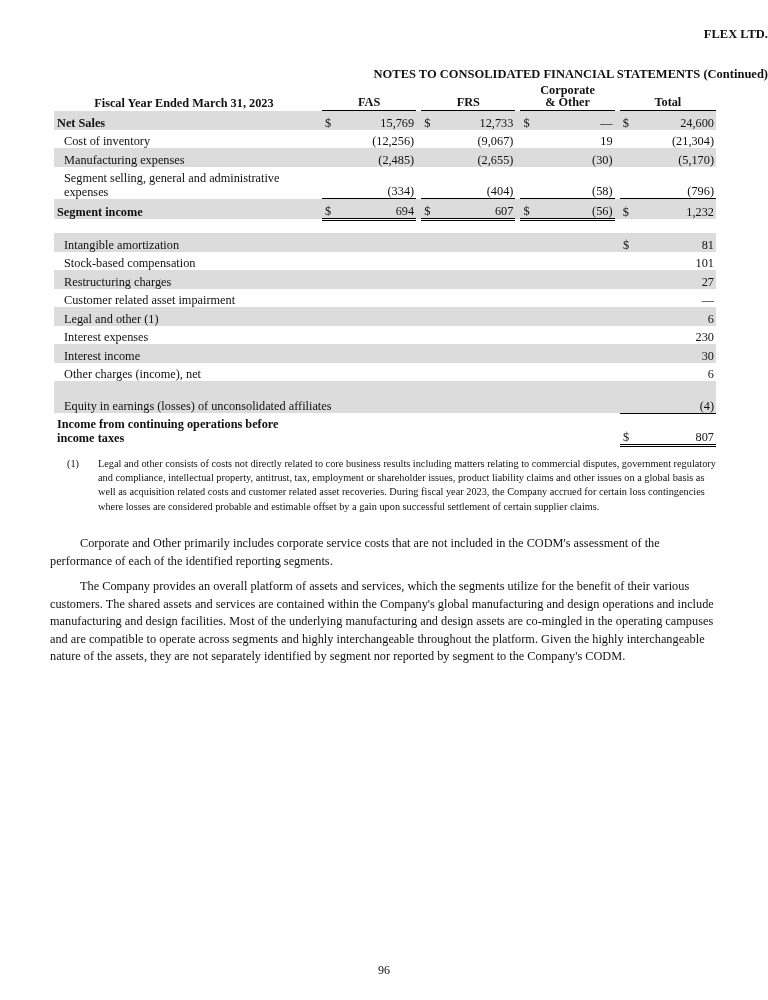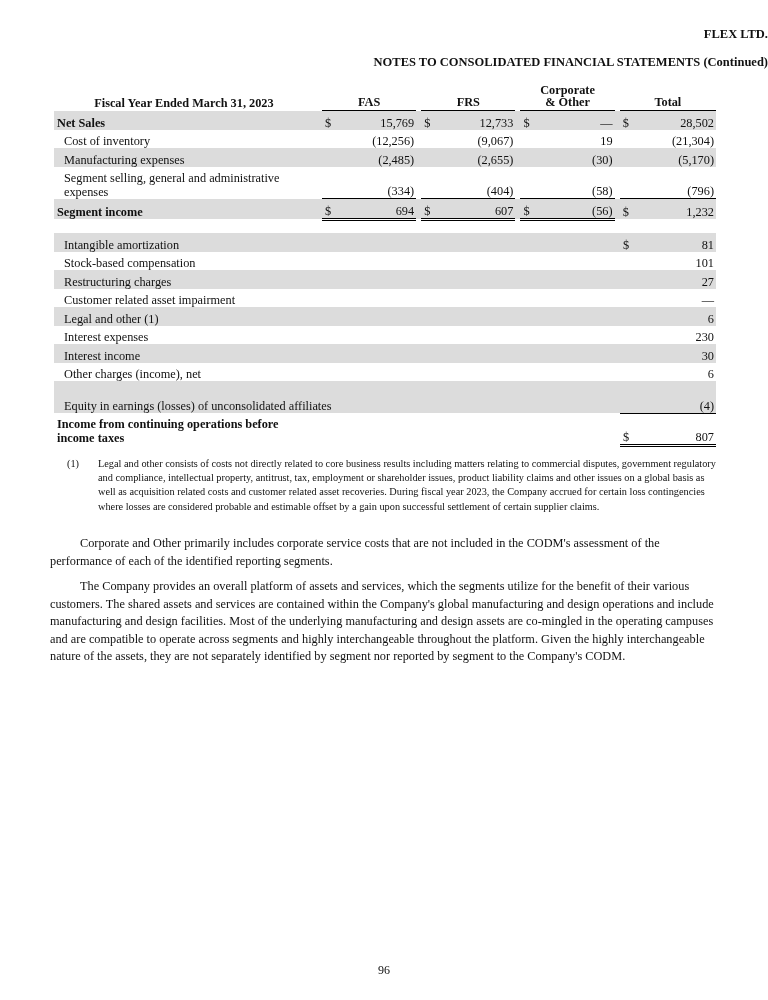--- a/index.html
+++ b/index.html
@@ -2,21 +2,21 @@
 <html><head>
 <meta charset="utf-8">
 <style>
   html, body { margin: 0; padding: 0; background: #ffffff; }
   body {
     width: 768px; height: 1000px; position: relative; overflow: hidden;
     font-family: "Liberation Serif", serif; color: #111; font-size: 12.3px;
   }
   .title { position: absolute; left: 0; width: 768px; text-align: right; font-weight: bold; font-size: 12.5px; }
   #company { top: 27px; }
-  #subtitle { top: 55px; }
+  #subtitle { top: 67px; }
 
   table.fin { position: absolute; left: 54px; width: 662px; border-collapse: collapse; }
   table.fin td, table.fin th { padding: 0; height: 18.5px; line-height: 14px; vertical-align: bottom; white-space: nowrap; }
   table.fin th { font-weight: bold; text-align: center; }
   .shade td { background: #dcdcdc; }
   .lbl { padding-left: 10px !important; }
   .lbl.bold { padding-left: 3px !important; font-weight: bold; margin-top: 8px; }
   .cur { text-align: left; padding-left: 3px !important; }
   .num { text-align: right; padding-right: 2px !important; }
   .gap { width: 5px; }
@@ -78,21 +78,21 @@
     <td class="cur">$</td>
         <td class="num">15,769</td>
         <td></td>
     <td class="cur">$</td>
         <td class="num">12,733</td>
         <td></td>
     <td class="cur">$</td>
         <td class="num">—</td>
         <td></td>
     <td class="cur">$</td>
-        <td class="num">28,502</td>
+        <td class="num">24,600</td>
   </tr>
   <tr>
     <td class="lbl">Cost of inventory</td>
         <td></td>
     <td></td>
         <td class="num">(12,256)</td>
         <td></td>
     <td></td>
         <td class="num">(9,067)</td>
         <td></td>

